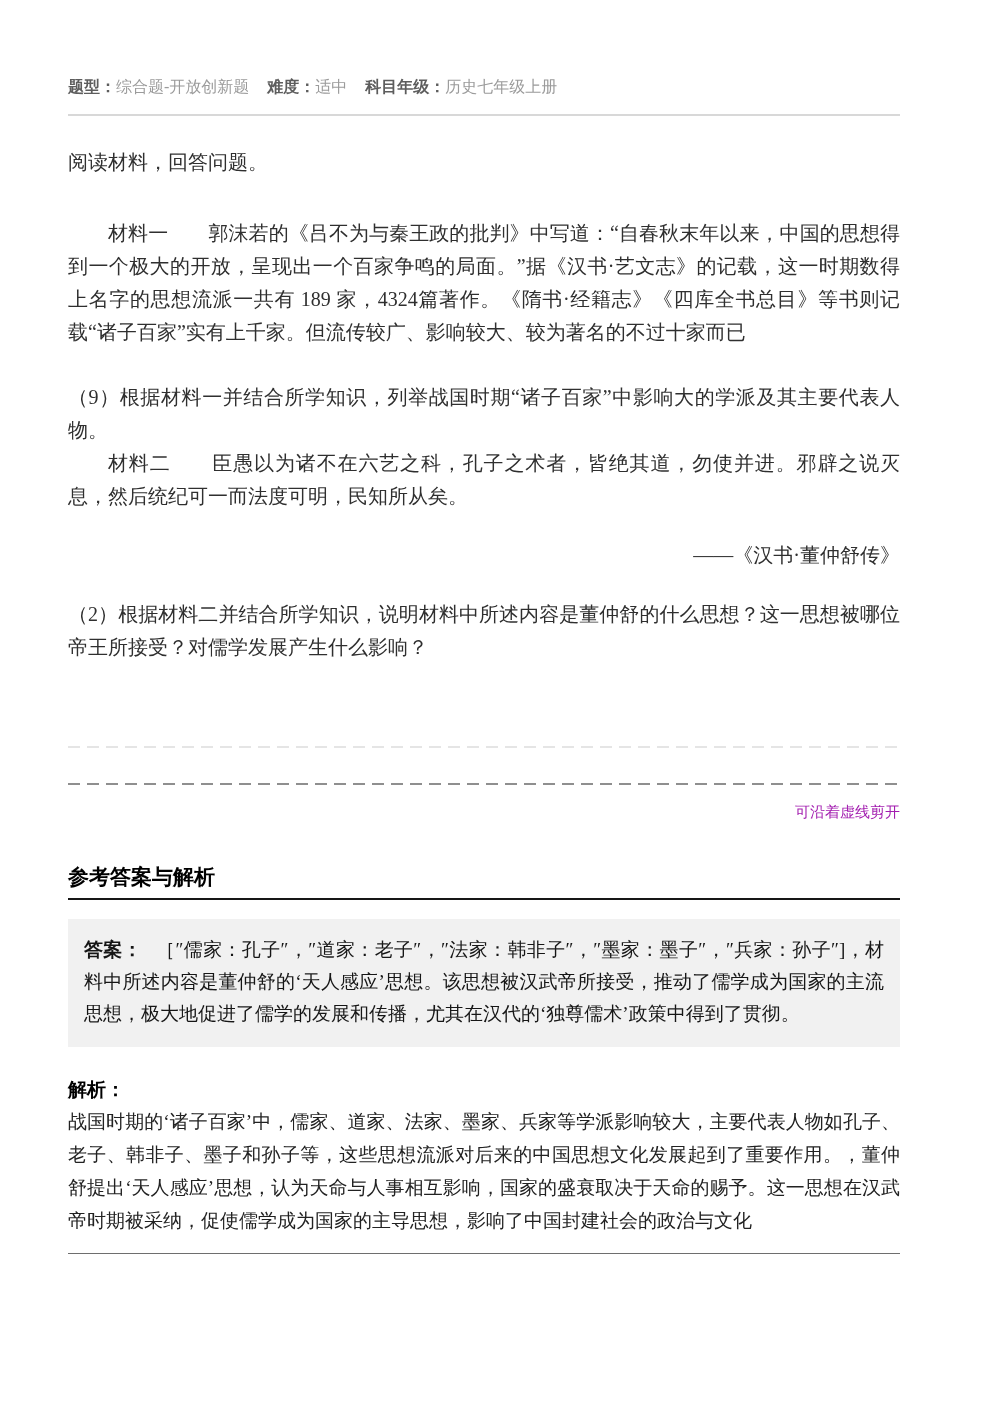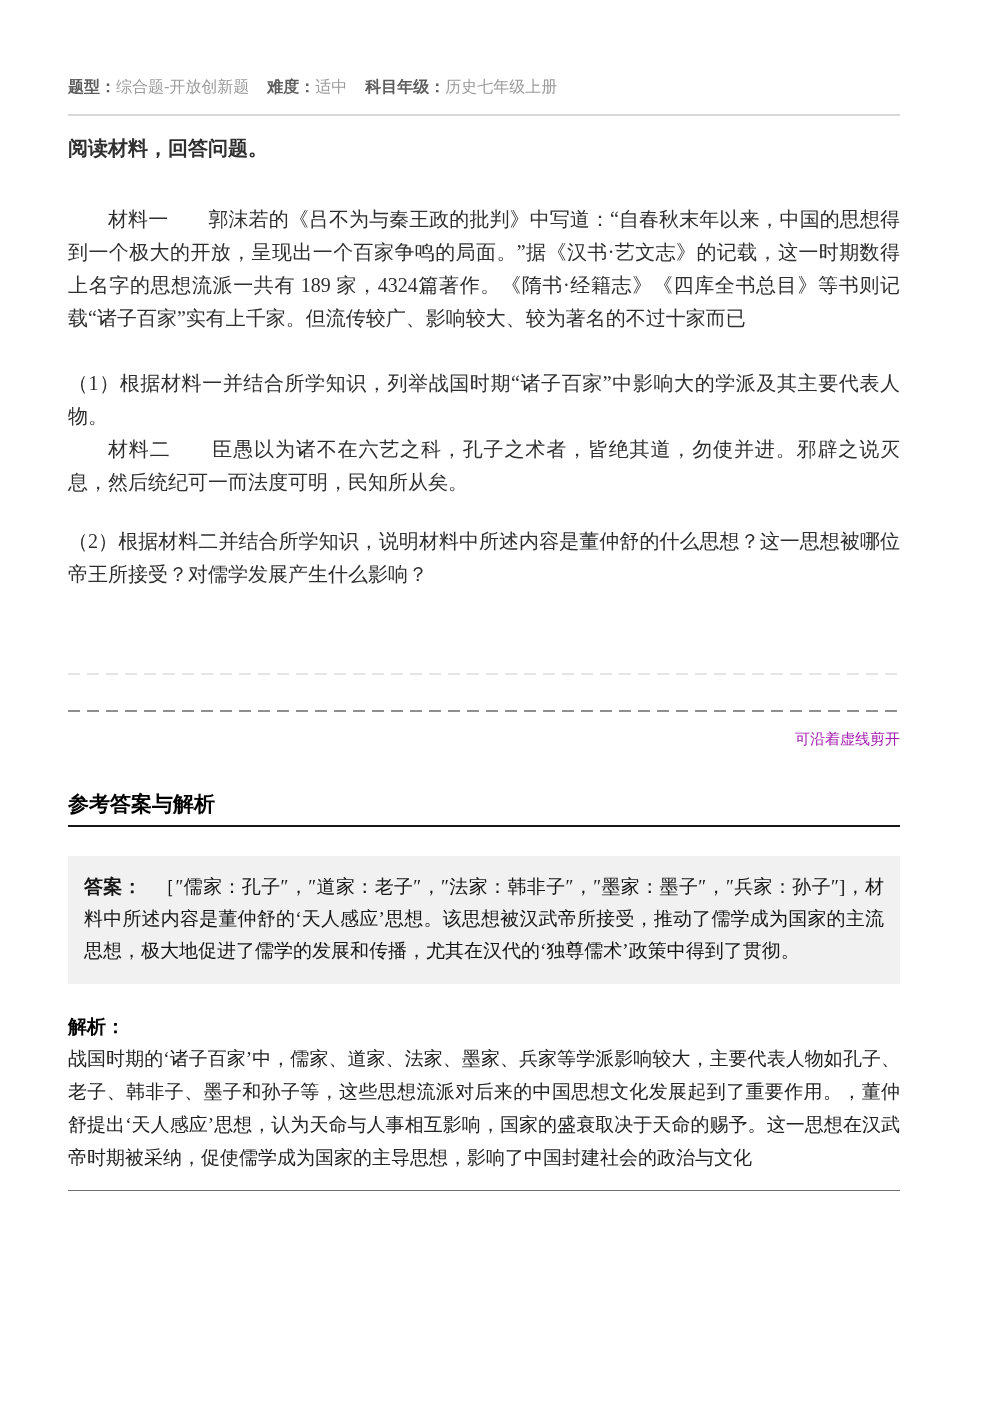--- a/index.html
+++ b/index.html
@@ -12,41 +12,41 @@
   .page { box-sizing:border-box; width:968px; height:1403px; padding:76px 68px 0 68px; overflow:hidden; }
 
   
   .meta { font-size:16px; line-height:22px; white-space:nowrap; }
   .meta .grp { margin-right:14px; }
   .meta .lbl { font-family:"Liberation Sans","DejaVu Sans",sans-serif; font-weight:bold; color:#5d5d5d; }
   .meta .val { color:#9b9b9b; }
   .header-rule { border:none; border-top:2px solid #d8d8d8; margin:16px 0 0 0; }
 
   
-  .intro { margin:16px 0 0 0; font-size:20px; line-height:33px;font-weight:bold; }
+  .intro { margin:30px 0 0 0; font-size:20px; line-height:33px; }
   .para  { margin:0; font-size:20px; line-height:33px; text-align:justify; }
   .indent { text-indent:2em; }
   .mt-mat1 { margin-top:38px; }
   .mt-q1   { margin-top:32px; }
   .mt-mat2 { }
   .attribution { margin:26px 0 0 0; font-size:20px; line-height:33px; text-align:right; }
   .mt-q2   { margin-top:26px; }
 
   
   .dash-light { height:2px; margin-top:82px;
     background:repeating-linear-gradient(to right,#e5e5e5 0 12px,transparent 12px 19px); }
   .dash-dark  { height:2px; margin-top:35px;
     background:repeating-linear-gradient(to right,#8f8f8f 0 12px,transparent 12px 19px); }
   .cut-label { margin-top:16px; text-align:right; font-size:15px; color:#a21caf; line-height:22px; }
 
   
   .ref-heading { margin:41px 0 0 0; font-family:"Liberation Sans","DejaVu Sans",sans-serif;
     font-weight:bold; font-size:21px; line-height:26px; color:#000; }
   .black-rule { border:none; border-top:2px solid #161616; margin:8px 0 0 0; }
-  .answer-box { margin-top:29px; background:#f1f1f1; padding:15px 16px 17px 16px;
+  .answer-box { margin-top:19px; background:#f1f1f1; padding:15px 16px 17px 16px;
     font-size:19px; line-height:32px; text-align:justify; color:#161616; }
   .answer-box .lbl { font-family:"Liberation Sans","DejaVu Sans",sans-serif; font-weight:bold; padding-right:14px; }
   .analysis-label { margin:30px 0 0 0; font-family:"Liberation Sans","DejaVu Sans",sans-serif;
     font-weight:bold; font-size:19px; line-height:26px; color:#000; }
   .analysis { margin:2px 0 0 0; font-size:19px; line-height:33px; text-align:justify; color:#222; }
 
   
   .footer-rule { border:none; border-top:1px solid #6e6e6e; margin:16px 0 0 0; }
   .footer-site { margin-top:5px; text-align:right; font-size:15px; line-height:22px;
     font-style:italic; color:#4a4a4a; font-family:"Liberation Serif","DejaVu Serif",serif; }
@@ -61,24 +61,25 @@
     <span class="grp"><span class="lbl">难度：</span><span class="val">适中</span></span>
     <span class="grp"><span class="lbl">科目年级：</span><span class="val">历史七年级上册</span></span>
   </div>
 
   <hr class="header-rule">
 
   <p class="intro">阅读材料，回答问题。</p>
 
   <p class="para indent mt-mat1">材料一　　郭沫若的《吕不为与秦王政的批判》中写道：“自春秋末年以来，中国的思想得到一个极大的开放，呈现出一个百家争鸣的局面。”据《汉书·艺文志》的记载，这一时期数得上名字的思想流派一共有 189 家，4324篇著作。《隋书·经籍志》《四库全书总目》等书则记载“诸子百家”实有上千家。但流传较广、影响较大、较为著名的不过十家而已</p>
 
-  <p class="para mt-q1">（1）根据材料一并结合所学知识，列举战国时期“诸子百家”中影响大的学派及其主要代表人物。</p>
+  <p class="para mt-q1">（9）根据材料一并结合所学知识，列举战国时期“诸子百家”中影响大的学派及其主要代表人物。</p>
 
   <p class="para indent mt-mat2">材料二　　臣愚以为诸不在六艺之科，孔子之术者，皆绝其道，勿使并进。邪辟之说灭息，然后统纪可一而法度可明，民知所从矣。</p>
 
+  <p class="attribution">——《汉书·董仲舒传》</p>
 
   <p class="para mt-q2">（2）根据材料二并结合所学知识，说明材料中所述内容是董仲舒的什么思想？这一思想被哪位帝王所接受？对儒学发展产生什么影响？</p>
 
   <div class="dash-light"></div>
   <div class="dash-dark"></div>
   <div class="cut-label">可沿着虚线剪开</div>
 
   <h2 class="ref-heading">参考答案与解析</h2>
   <hr class="black-rule">
 

